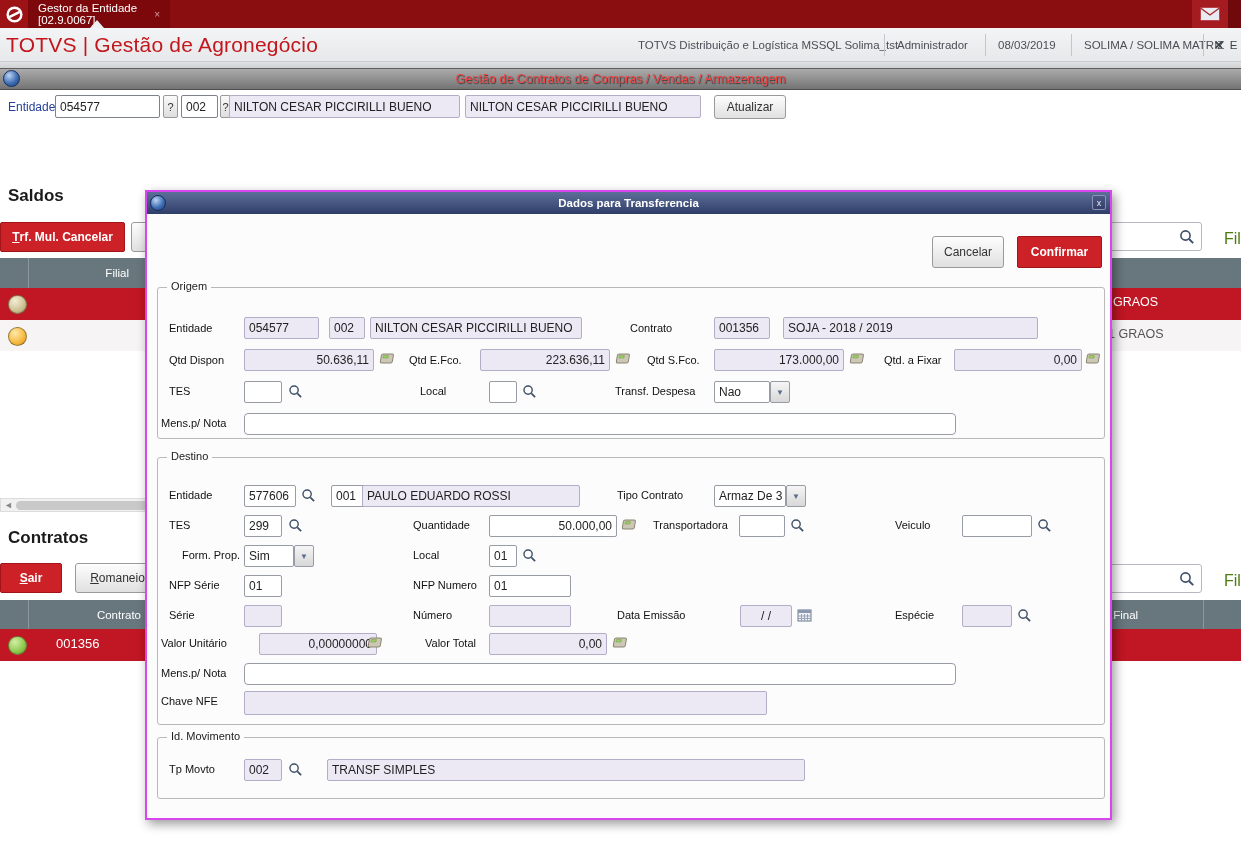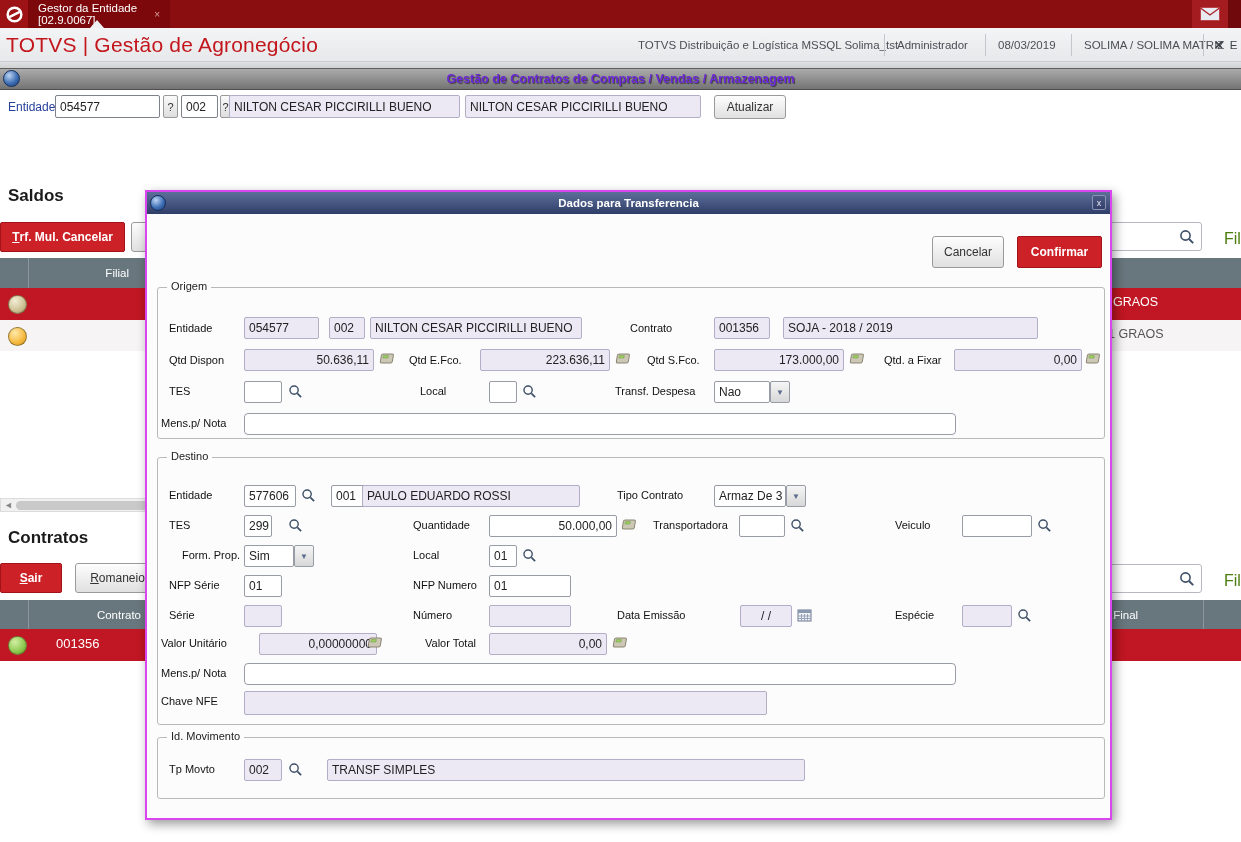--- a/index.html
+++ b/index.html
@@ -15,21 +15,21 @@
   .mailbtn{background:#a41c1f;display:flex;align-items:center;justify-content:center;}
   .edgestrip{background:#70090c;}
   
   .apphdr{background:linear-gradient(#f2f4f6,#e6e8ea);border-bottom:1px solid #c9ccd0;}
   .brand{color:#c3161c;font-size:21px;letter-spacing:.2px;}
   .hitem{color:#4a4f55;font-size:11.5px;display:flex;align-items:center;}
   .hsep{width:1px;background:#c3c7cc;}
   .substrip{background:linear-gradient(#dfe1e3,#cfd1d3);}
   
   .toolbar{background:linear-gradient(#ababab,#747474);border-top:1px solid #5e5e5e;border-bottom:1px solid #4e4e4e;}
-  .tbtitle{color:#6d28d9;font-weight:bold;font-size:12.5px;text-shadow:1px 1px 1px #3c3c3c;}
+  .tbtitle{color:#ef4444;font-weight:normal;font-size:12.5px;text-shadow:1px 1px 1px #3c3c3c;}
   .globe{border-radius:50%;background:radial-gradient(circle at 35% 30%,#bcd4f2,#3f6fb5 55%,#1c3d74);border:1px solid #16305e;}
   
   .fld{background:#fff;border:1px solid #989ca6;border-radius:2px;font-size:12px;color:#222;display:flex;align-items:center;padding:0 4px;overflow:hidden;white-space:nowrap;}
   .ro{background:#ece9f5;border-color:#b3aec8;}
   .num{justify-content:flex-end;}
   .ctr{justify-content:center;}
   .btn{background:linear-gradient(#fdfdfd,#e0e0e0);border:1px solid #9a9a9a;border-radius:3px;font-size:12px;color:#333;display:flex;align-items:center;justify-content:center;}
   .btn-red{background:#cd2128;border:1px solid #a21419;border-radius:2px;color:#fff;font-weight:bold;font-size:12px;display:flex;align-items:center;justify-content:center;}
   .u{text-decoration:underline;}
   .qbtn{background:linear-gradient(#fafafa,#dedede);border:1px solid #9a9a9a;border-radius:2px;font-size:11px;color:#333;display:flex;align-items:center;justify-content:center;}
@@ -274,21 +274,21 @@
           <line x1="10" y1="10" x2="14" y2="14" stroke="#3d4f66" stroke-width="1.8"></line>
         </svg>
     </span>
     <div class="abs fld" style="left:184px;top:293px;width:44px;height:22px;">001</div>
     <div class="abs fld ro" style="left:215px;top:293px;width:218px;height:22px;">PAULO EDUARDO ROSSI</div>
     <div class="abs mlbl" style="left:470px;top:297px;">Tipo Contrato</div>
     <div class="abs fld" style="left:567px;top:293px;width:72px;height:22px;">Armaz De 3</div>
     <div class="abs selarrow" style="left:639px;top:293px;width:20px;height:22px;">▼</div>
 
     <div class="abs mlbl" style="left:22px;top:327px;">TES</div>
-    <div class="abs fld" style="left:97px;top:323px;width:28px;height:22px;">299</div>
+    <div class="abs fld" style="left:97px;top:323px;width:38px;height:22px;">299</div>
     <span class="abs icn" style="left:141px;top:326px;">
       <svg width="15" height="15" viewBox="0 0 16 16">
           <circle cx="6.5" cy="6.5" r="4.4" fill="none" stroke="#3d4f66" stroke-width="1.5"></circle>
           <line x1="10" y1="10" x2="14" y2="14" stroke="#3d4f66" stroke-width="1.8"></line>
         </svg>
     </span>
     <div class="abs mlbl" style="left:266px;top:327px;">Quantidade</div>
     <div class="abs fld num" style="left:342px;top:323px;width:128px;height:22px;">50.000,00</div>
     <span class="abs icn" style="left:474px;top:326px;">
       <svg width="16" height="13" viewBox="0 0 16 13">

